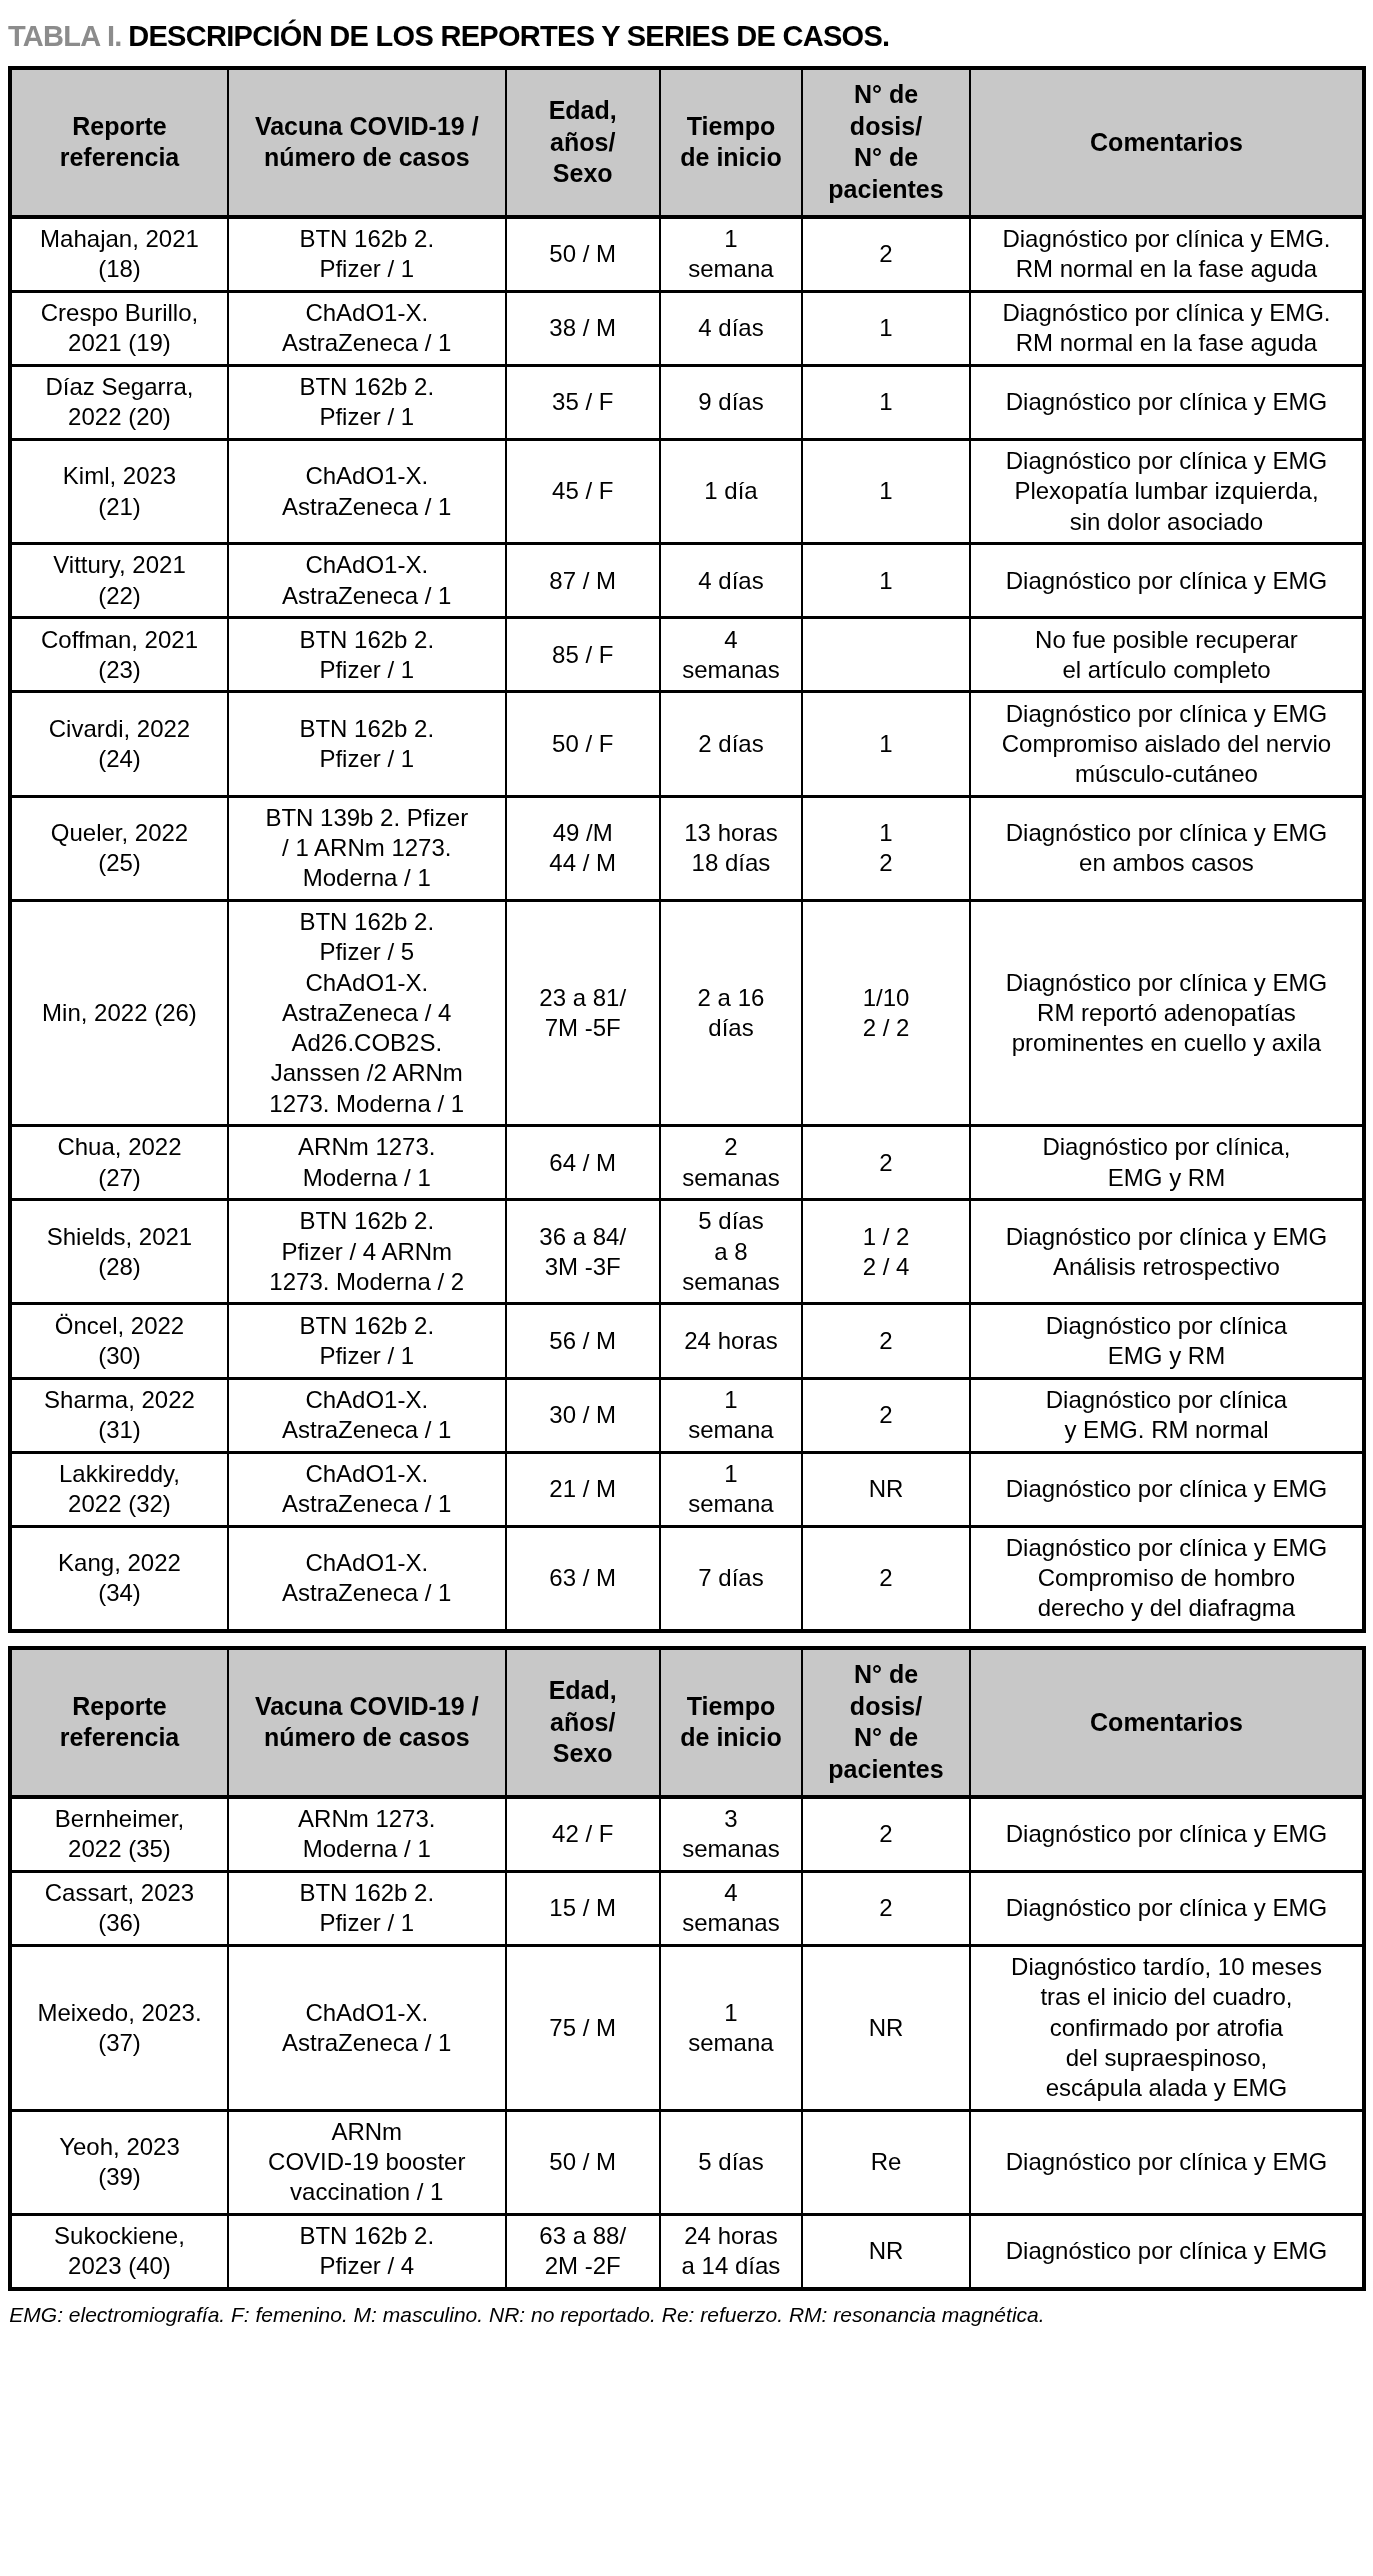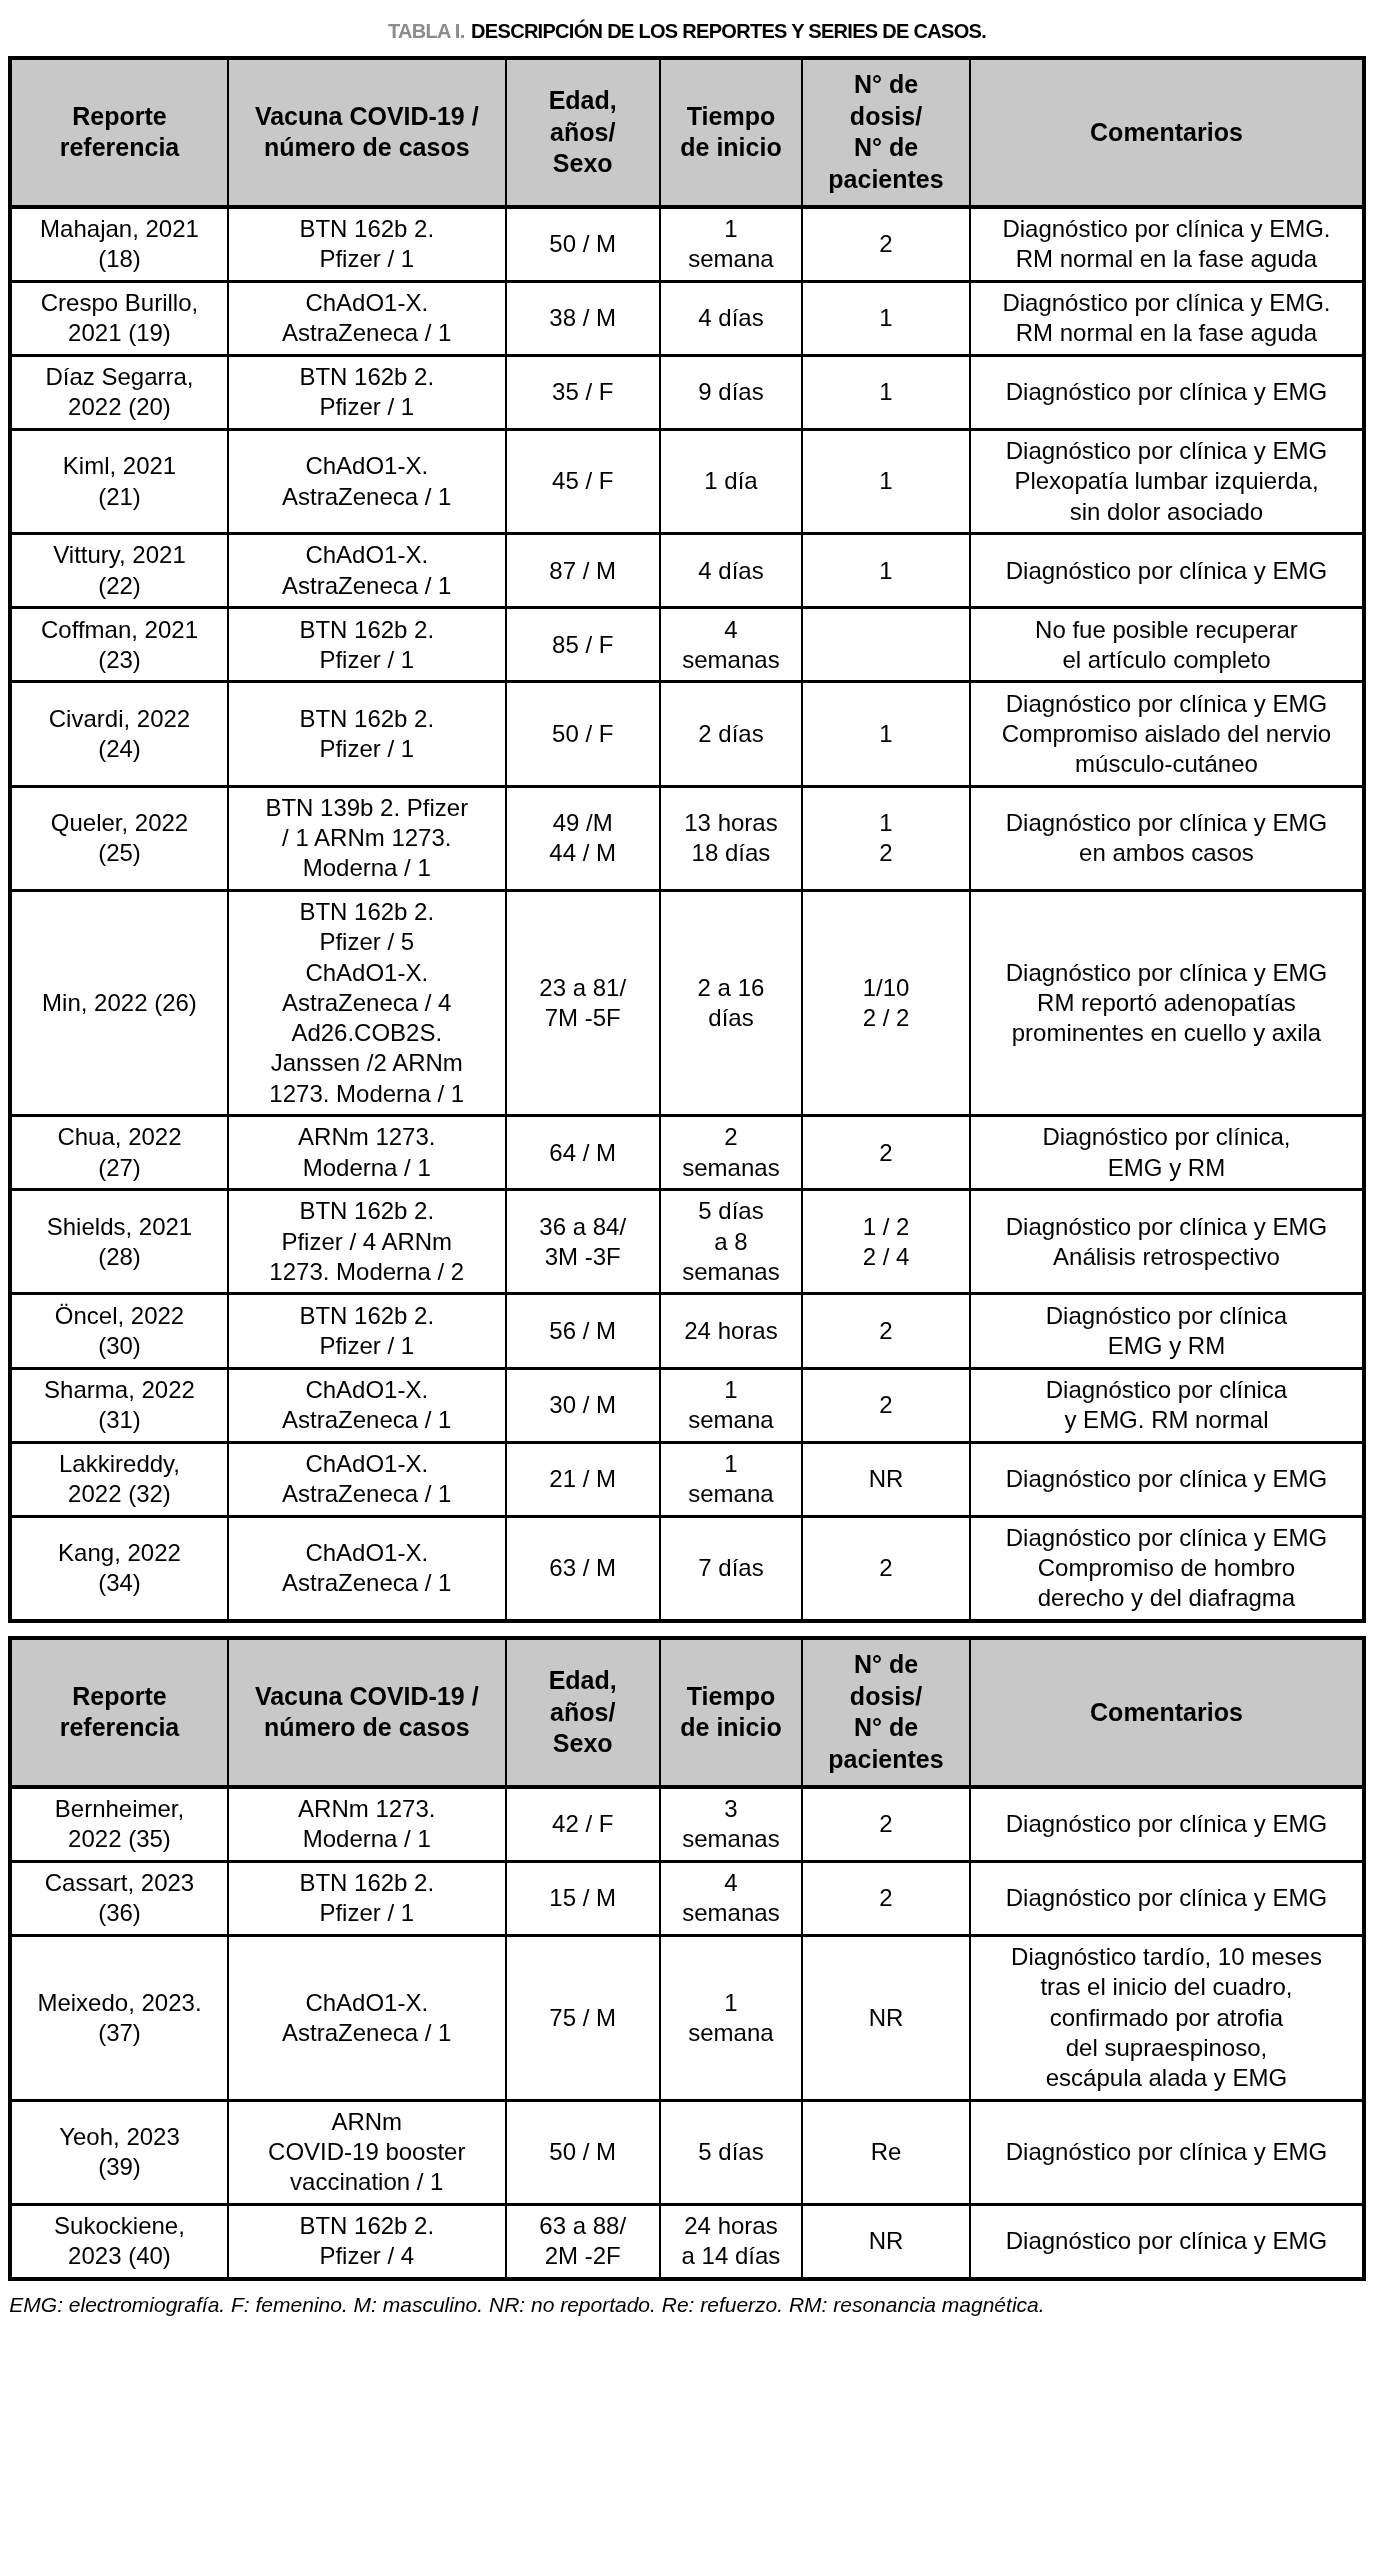--- a/index.html
+++ b/index.html
@@ -4,22 +4,22 @@
 <style>
   html,body{margin:0;padding:0;background:#ffffff;}
   .page{
     width:1374px;
     box-sizing:border-box;
     padding:10.6px 8px 6.6px 8px;
     font-family:"Liberation Sans", sans-serif;
     color:#000;
   }
   .title{
-    text-align:center;
-    font-size:20px;
+    text-align:left;
+    font-size:29px;
     font-weight:bold;
     letter-spacing:-0.7px;
     margin:9.3px 0 13.2px 0;
     white-space:nowrap;
   }
   .title-label{ margin-right:6.6px; }
   table{
     width:100%;
     border-collapse:collapse;
     table-layout:fixed;
@@ -116,21 +116,21 @@
     <td>Díaz Segarra,
 2022 (20)</td>
     <td>BTN 162b 2.
 Pfizer / 1</td>
     <td>35 / F</td>
     <td>9 días</td>
     <td>1</td>
     <td>Diagnóstico por clínica y EMG</td>
   </tr>
         <tr>
-    <td>Kiml, 2021
+    <td>Kiml, 2023
 (21)</td>
     <td>ChAdO1-X.
 AstraZeneca / 1</td>
     <td>45 / F</td>
     <td>1 día</td>
     <td>1</td>
     <td>Diagnóstico por clínica y EMG
 Plexopatía lumbar izquierda,
 sin dolor asociado</td>
   </tr>

